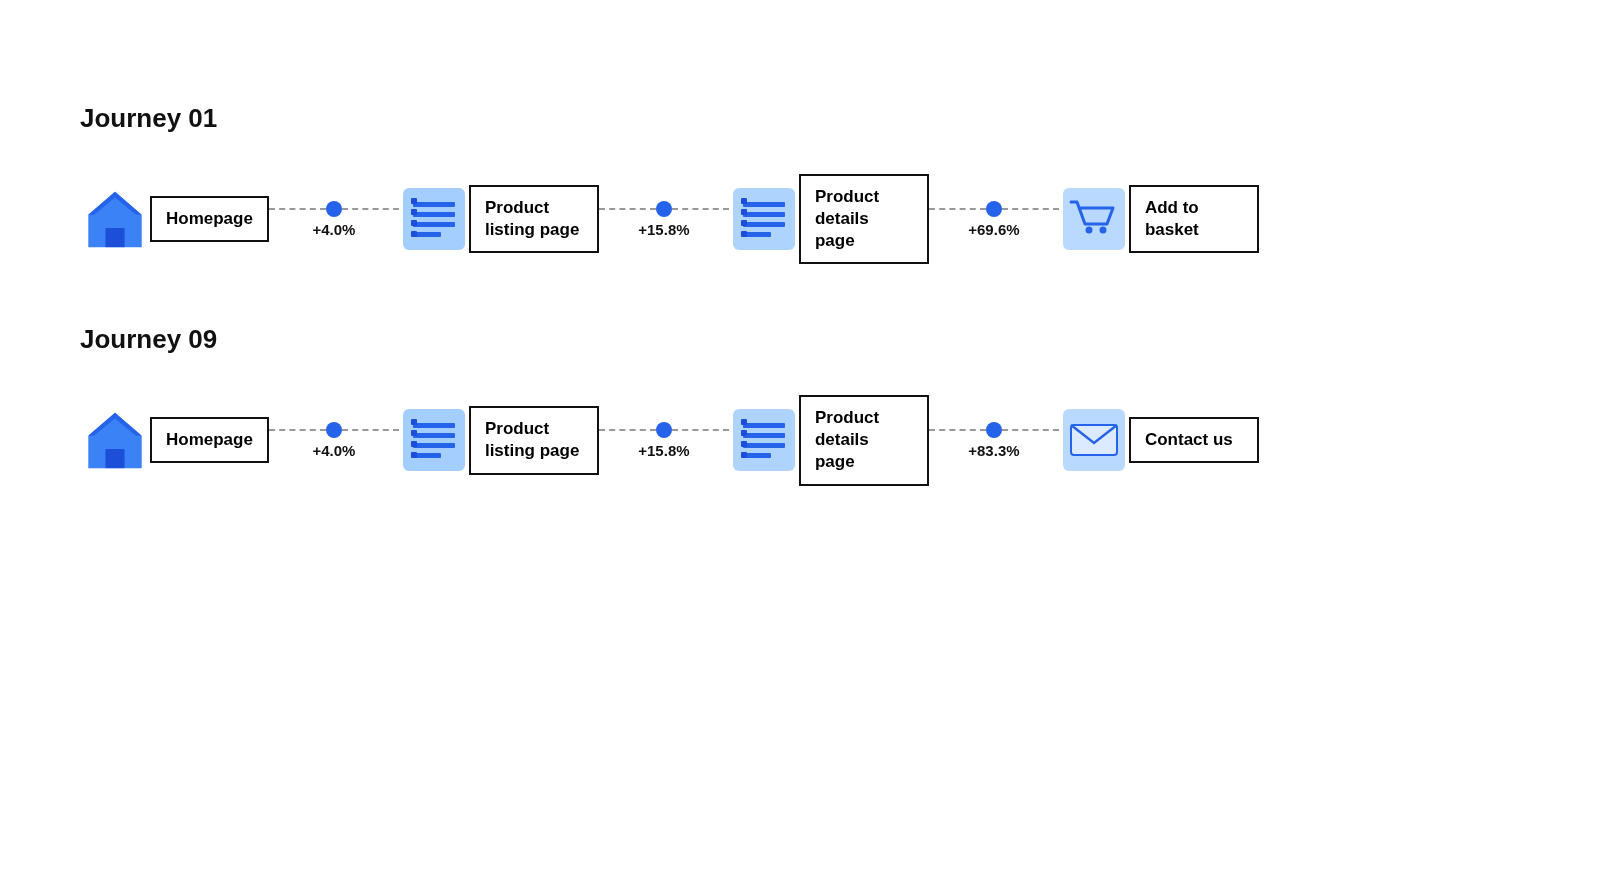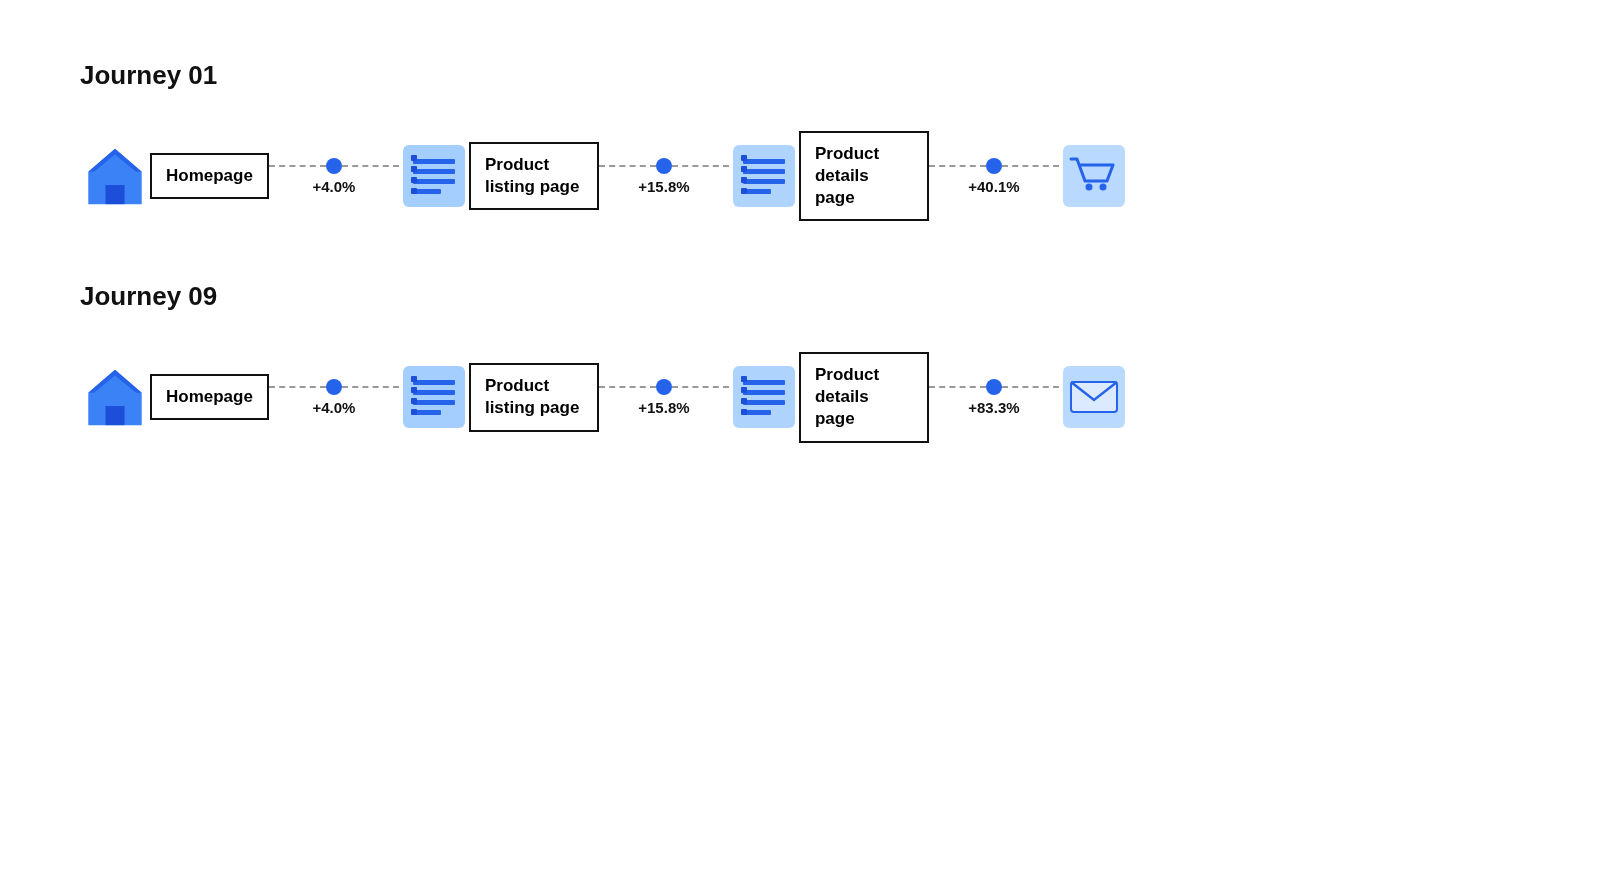--- a/index.html
+++ b/index.html
@@ -11,20 +11,21 @@
       padding: 60px 80px;
     }
     .journey-section {
       margin-bottom: 60px;
     }
     .journey-title {
       font-size: 26px;
       font-weight: 700;
       margin-bottom: 40px;
       color: #111;
+      margin-top: 43px;
     }
     .journey-flow {
       display: flex;
       align-items: center;
       gap: 0;
     }
     
     .node {
       display: flex;
       align-items: center;
@@ -161,32 +162,33 @@
       </div>
       <div class="node-label multiline">Product details page</div>
     </div>
 
     <div class="connector">
       <div class="connector-line-wrap">
         <div class="dashed-line"></div>
         <div class="connector-dot"></div>
         <div class="dashed-line"></div>
       </div>
-      <div class="connector-pct">+40.1%</div>
+      <div class="connector-pct">+69.6%</div>
     </div>
 
     <div class="node">
       <div class="node-icon">
         <svg width="62" height="62" viewBox="0 0 62 62" fill="none" xmlns="http://www.w3.org/2000/svg">
           <rect width="62" height="62" rx="6" fill="#93c5fd" opacity="0.65"></rect>
           <path d="M8 14h6l8 22h22l6-16H18" stroke="#2563eb" stroke-width="3" fill="none" stroke-linecap="round" stroke-linejoin="round"></path>
           <circle cx="26" cy="42" r="3.5" fill="#2563eb"></circle>
           <circle cx="40" cy="42" r="3.5" fill="#2563eb"></circle>
         </svg>
       </div>
+      <div class="node-label multiline">Add to basket</div>
     </div>
 
   </div>
 </div>
 
 <div class="journey-section">
   <div class="journey-title">Journey 09</div>
   <div class="journey-flow">
 
     <div class="node">
@@ -262,16 +264,17 @@
     </div>
 
     <div class="node">
       <div class="node-icon">
         <svg width="62" height="62" viewBox="0 0 62 62" fill="none" xmlns="http://www.w3.org/2000/svg">
           <rect width="62" height="62" rx="6" fill="#93c5fd" opacity="0.65"></rect>
           <rect x="8" y="16" width="46" height="30" rx="3" fill="#dbeafe" stroke="#2563eb" stroke-width="2"></rect>
           <polyline points="8,16 31,34 54,16" stroke="#2563eb" stroke-width="2.5" fill="none"></polyline>
         </svg>
       </div>
+      <div class="node-label multiline">Contact us</div>
     </div>
 
   </div>
 </div>
 
 </body></html>

